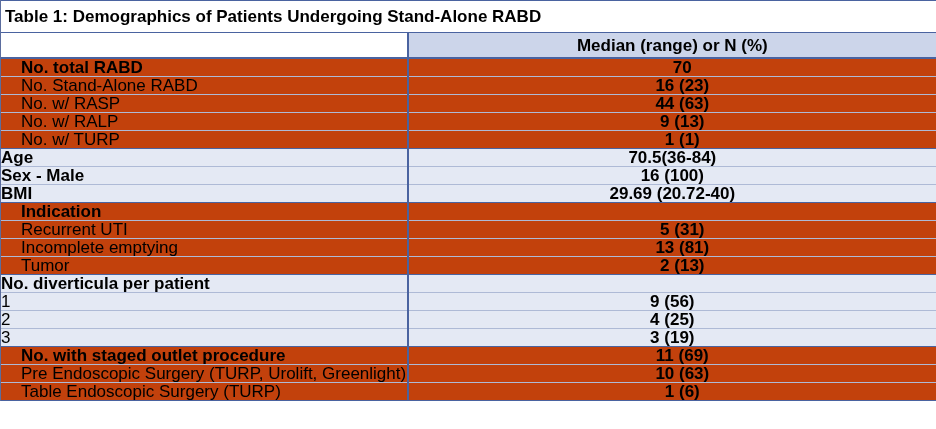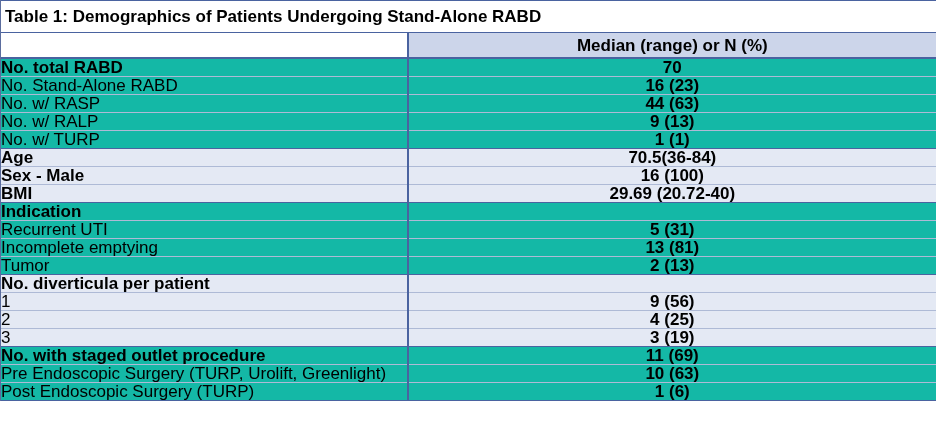--- a/index.html
+++ b/index.html
@@ -75,21 +75,21 @@
     border-bottom: 1px solid #aebad6;
     height: 16px;
     white-space: nowrap;
     overflow: hidden;
     font-weight: bold;
   }
   .bold { font-weight: bold; }
   .indent { padding-left: 26px; }
   .indent2 { padding-left: 18px; }
   
-  .band-a .lbl, .band-a .val { background: #14b8a6; }
+  .band-a .lbl, .band-a .val { background: #c2410c; padding-left: 20px; }
   .band-b .lbl, .band-b .val { background: #e4e9f4; margin-left: 43px; }
   .row-last .lbl, .row-last .val { border-bottom: 1px solid #4a63a0; }
 </style>
 </head>
 <body>
 
 <div class="table-wrap">
   <table class="demo-table">
     <colgroup>
       <col style="width:406px">
@@ -174,19 +174,19 @@
 
       <tr class="band-a">
         <td class="lbl bold">No. with staged outlet procedure</td>
         <td class="val">11 (69)</td>
       </tr>
       <tr class="band-a">
         <td class="lbl indent2">Pre Endoscopic Surgery (TURP, Urolift, Greenlight)</td>
         <td class="val">10 (63)</td>
       </tr>
       <tr class="band-a row-last">
-        <td class="lbl indent2">Post Endoscopic Surgery (TURP)</td>
+        <td class="lbl indent2">Table Endoscopic Surgery (TURP)</td>
         <td class="val">1 (6)</td>
       </tr>
 
     </tbody>
   </table>
 </div>
 
 </body></html>

